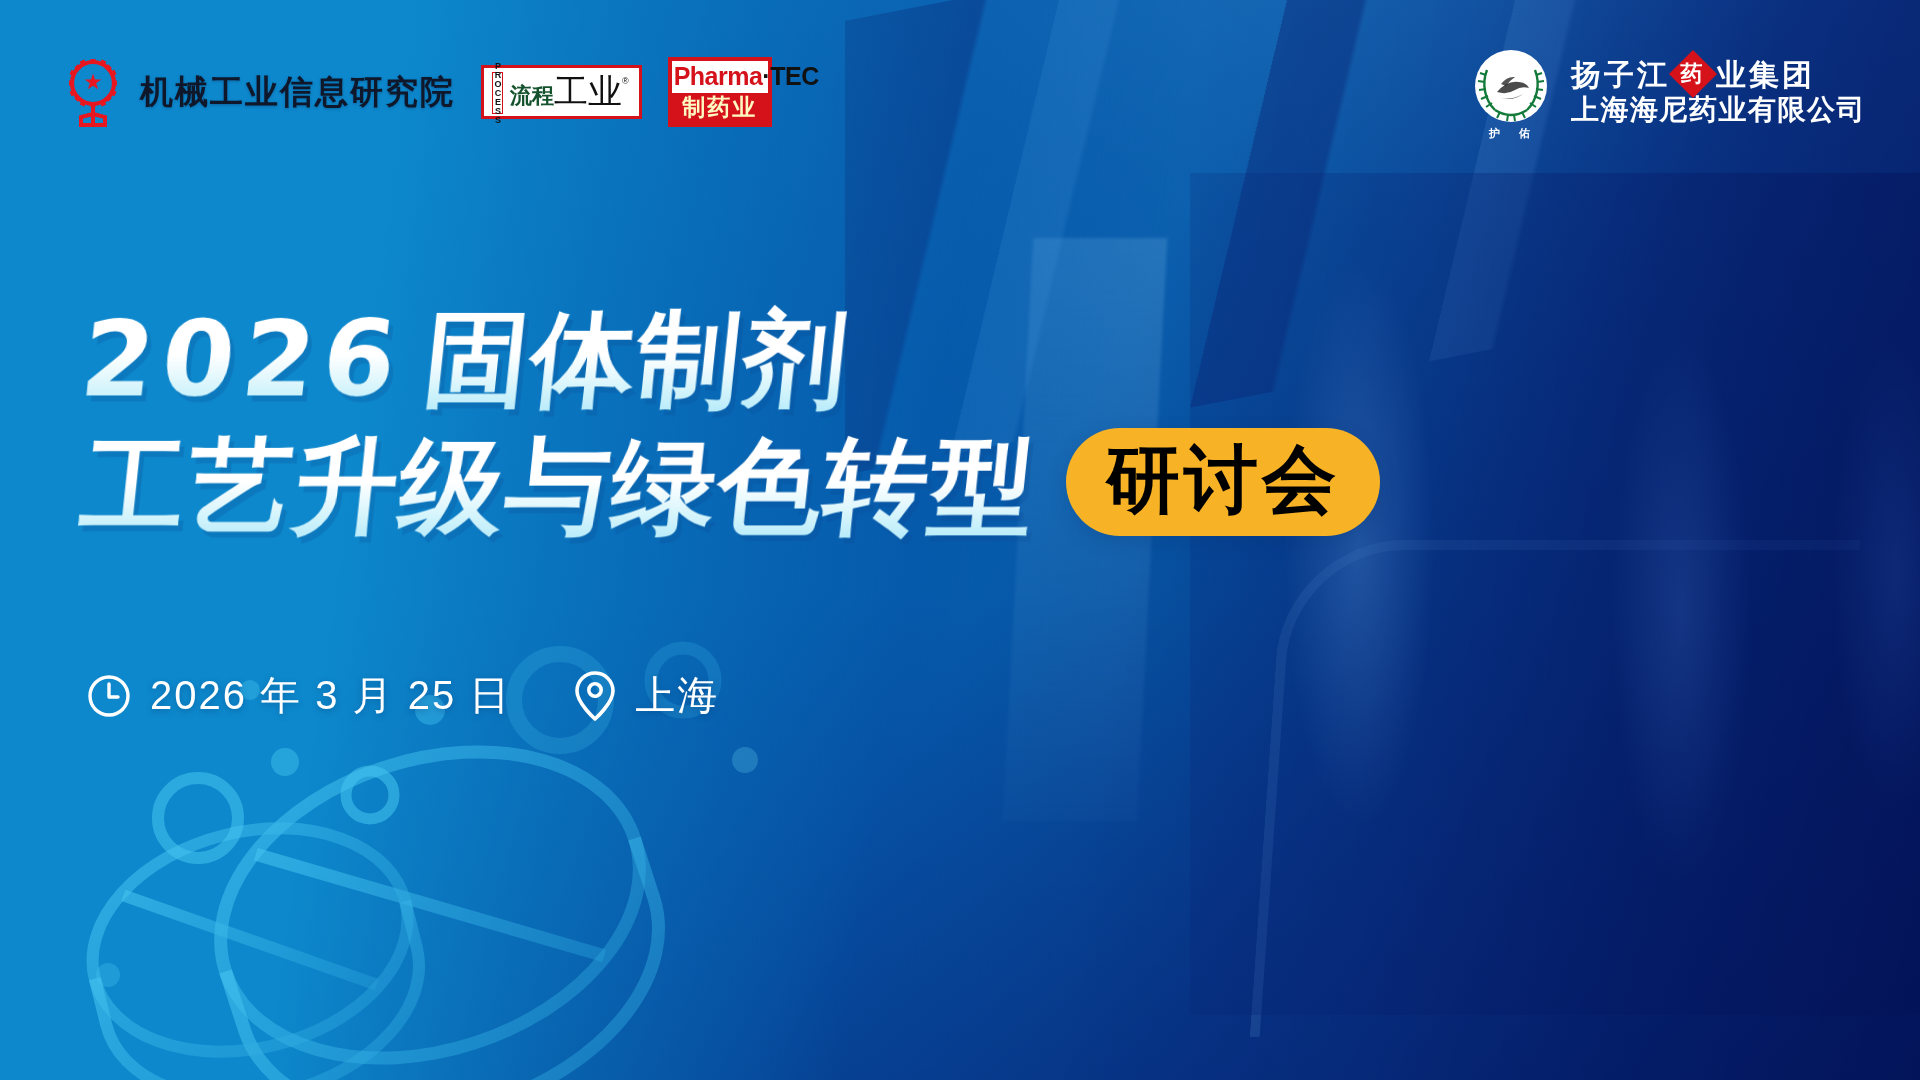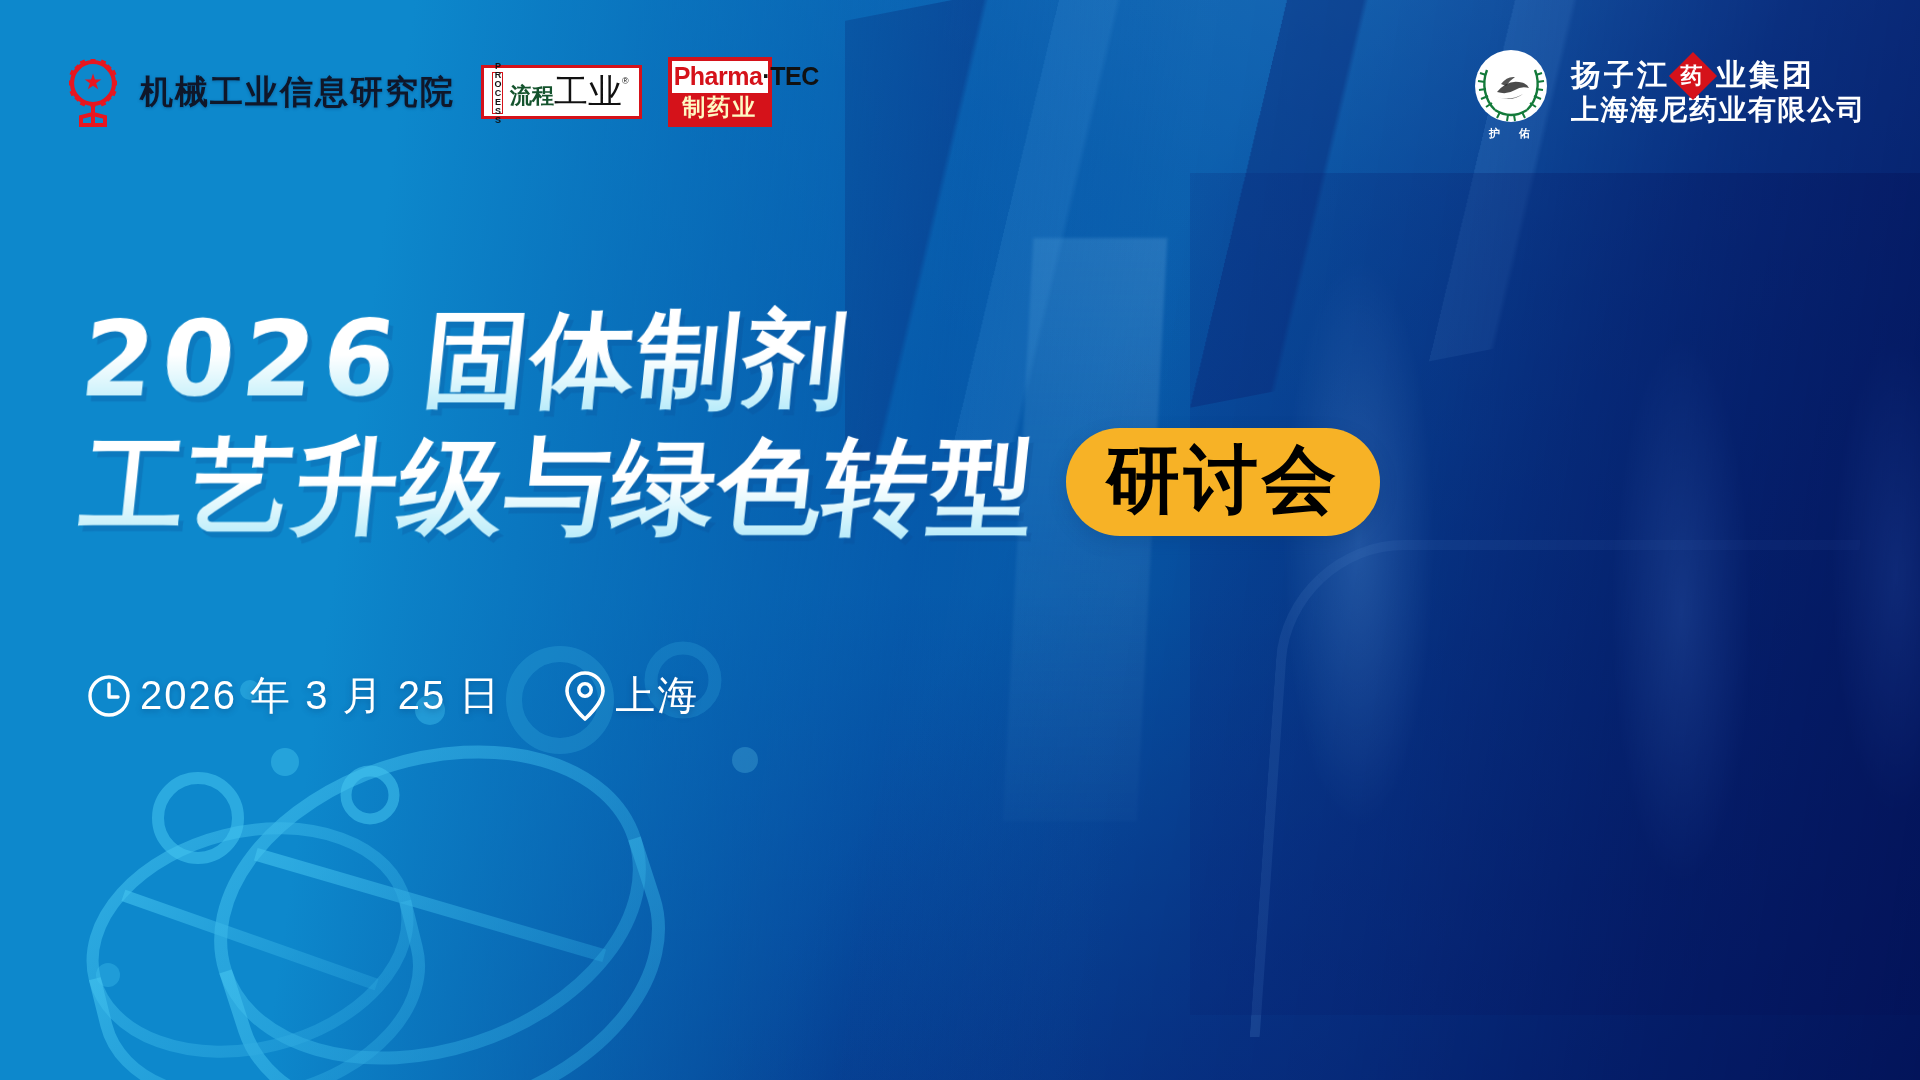--- a/index.html
+++ b/index.html
@@ -152,21 +152,21 @@
     color:#fef9c3; text-align:center; font-size:23px; font-weight:bold;
     letter-spacing:2px; line-height:1.05; padding-bottom:2px;
     font-family:"Liberation Serif",serif;
   }
 
   
   .yzj{ display:flex; align-items:center; gap:16px; }
   .yzj-text{ color:#fff; line-height:1.22; text-align:left; }
   .yzj-l1{
     font-size:30px; font-weight:bold; letter-spacing:3px;
-    display:flex; align-items:flex-end; white-space:nowrap;
+    display:flex; align-items:flex-start; white-space:nowrap;
   }
   .yzj-diamond{
     display:inline-flex; align-items:center; justify-content:center;
     width:34px; height:34px; background:#d5121a;
     transform:rotate(45deg); margin:0 6px;
   }
   .yzj-diamond span{ transform:rotate(-45deg); font-size:22px; font-weight:bold; color:#fff; }
   .yzj-l2{ font-size:28px; font-weight:bold; letter-spacing:1.5px; white-space:nowrap; }
 
   
@@ -203,21 +203,21 @@
     color:#000000; font-size:74px; font-weight:bold;
     letter-spacing:4px; line-height:1;
     font-family:"DejaVu Sans","Liberation Sans",sans-serif;
   }
 
   
   .info-bar{
     position:absolute; left:86px; top:668px; z-index:7;
     display:flex; align-items:center; gap:62px;
   }
-  .info-item{ display:flex; align-items:center; gap:8px; }
+  .info-item{ display:flex; align-items:center; gap:18px; }
   .info-label{
     color:#fff; font-size:40px; letter-spacing:2px; white-space:nowrap;
     text-shadow:0 2px 6px rgba(5,45,100,.35);
   }
   .ico{ flex:none; display:block; }
 
   
   .bubble{ position:absolute; border-radius:50%; }
 </style>
 </head>

